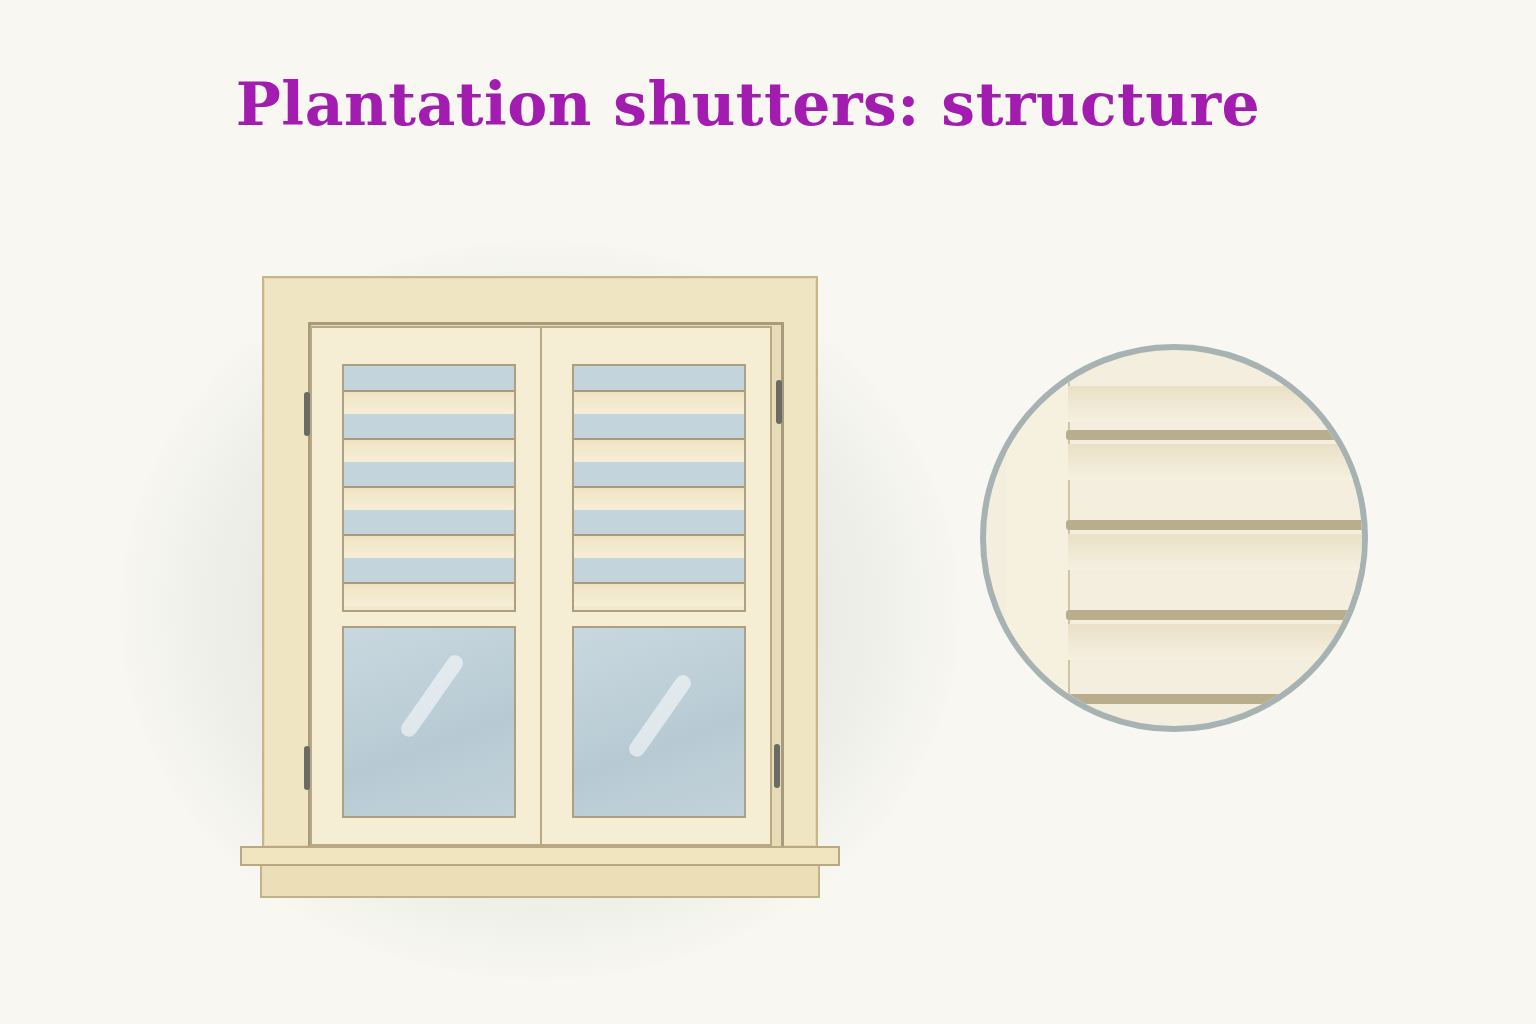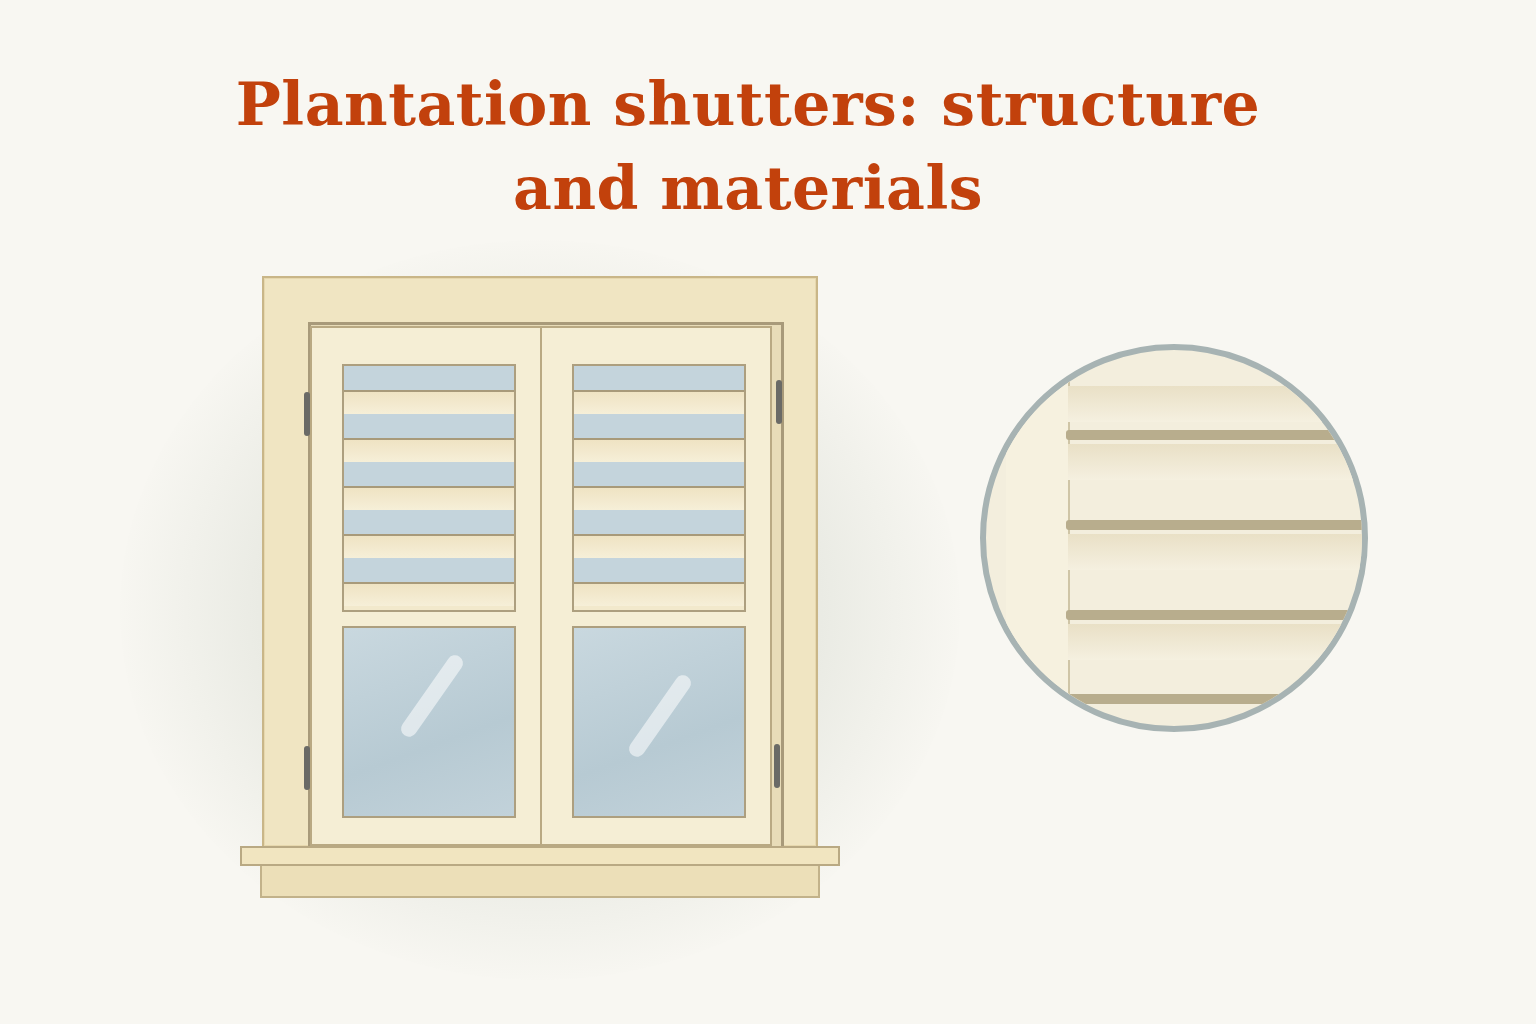--- a/index.html
+++ b/index.html
@@ -4,21 +4,21 @@
 <style>
   html, body { margin: 0; padding: 0; }
   body {
     width: 1536px; height: 1024px; overflow: hidden;
     background: #f8f7f2;
     position: relative;
     font-family: "DejaVu Serif", "Liberation Serif", serif;
   }
   .title {
     position: absolute; left: 0; top: 62px; width: 1496px;
-    text-align: center; color: #c2410c;
+    text-align: center; color: #a21caf;
     font-family: "DejaVu Serif", "Liberation Serif", serif;
     font-size: 60px; line-height: 84px; font-weight: bold; letter-spacing: 0.5px;
   }
   .title span { display: block; }
   .wall-wash {
     position: absolute; left: 120px; top: 240px; width: 840px; height: 740px;
     background: radial-gradient(ellipse at 50% 50%, rgba(200,208,200,0.55) 0%, rgba(214,218,208,0.45) 45%, rgba(248,247,242,0) 72%);
     border-radius: 50%;
   }
   .window { position: absolute; left: 240px; top: 276px; width: 600px; height: 625px; }
@@ -78,21 +78,20 @@
   .detail .slat-face {
     position: absolute; left: 82px; width: 320px; height: 36px;
     background: linear-gradient(#e9e0c6, #f5f0e0);
   }
 </style>
 </head>
 <body>
 
 <div class="title">
   <span>Plantation shutters: structure</span>
-  <span>and materials</span>
 </div>
 
 <div class="wall-wash"></div>
 
 <div class="window">
   <div class="casing">
     <div class="casing-inner"></div>
   </div>
 
   <div class="hinge" style="left:64px; top:116px;"></div>

